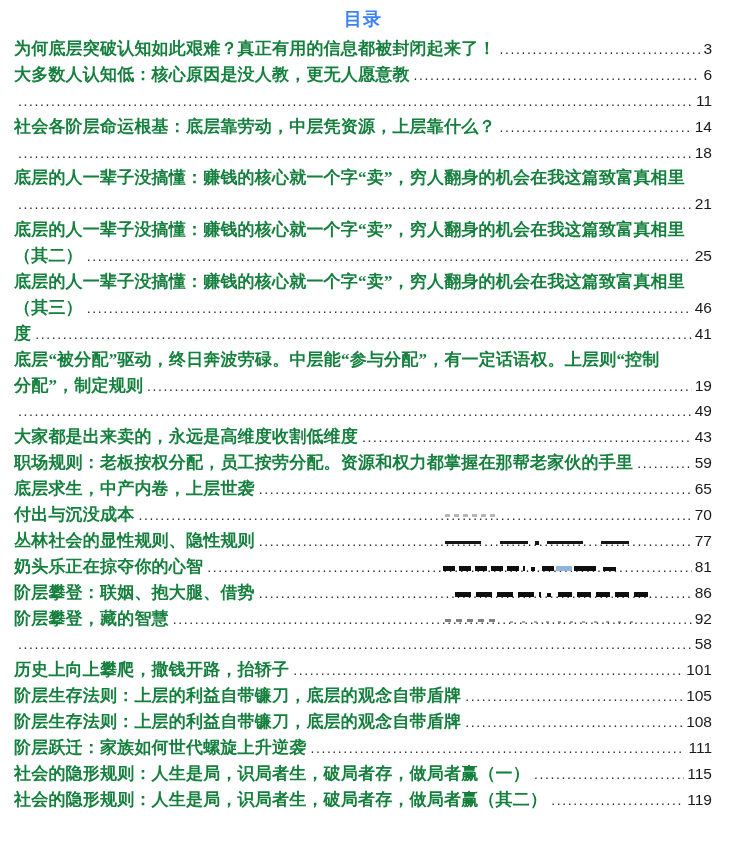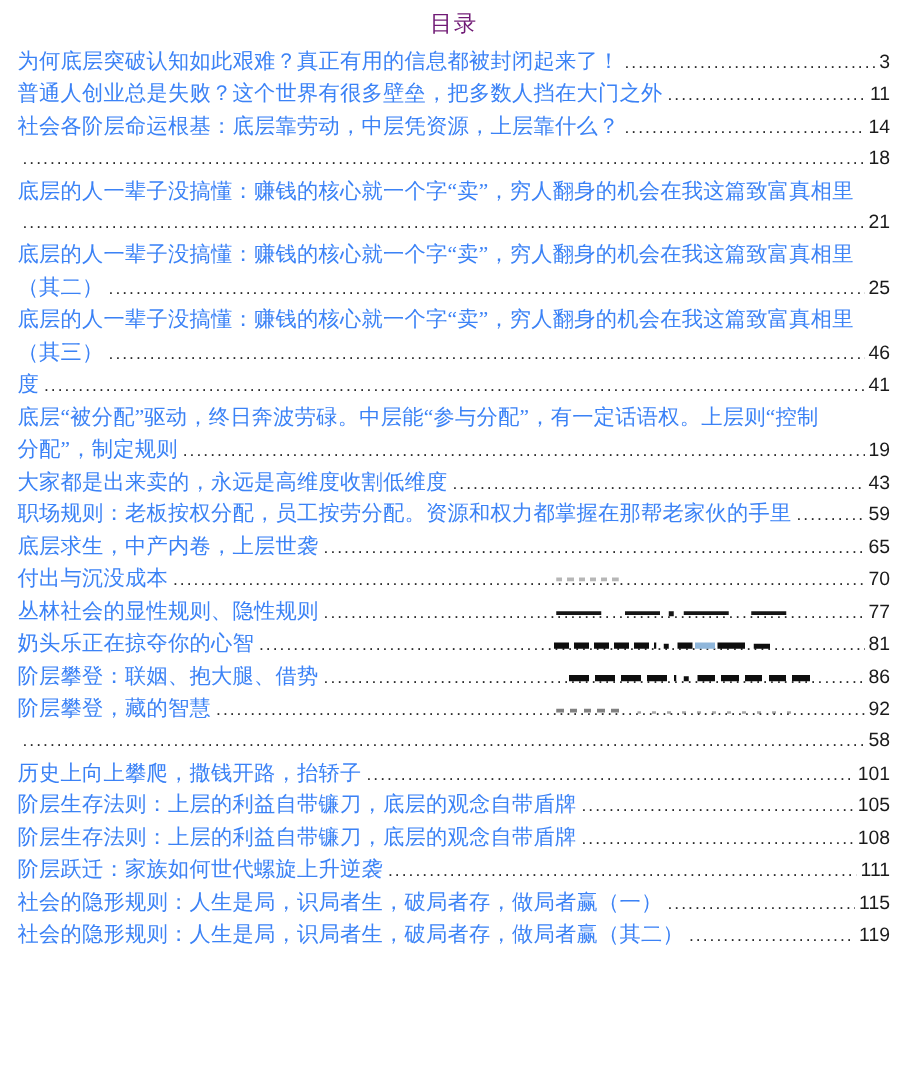--- a/index.html
+++ b/index.html
@@ -13,39 +13,40 @@
   }
   .page{
     box-sizing:border-box;
     width:736px;height:864px;
     padding:5px 24px 0 14px;
   }
   .doc-title{
     height:31px;
     line-height:28px;
     text-align:center;
-    font-weight:normal;
+    font-weight:bold;
     font-size:18px;
     letter-spacing:1px;
-    color:#701a75;
+    color:#3b82f6;
   }
   .row{
     position:relative;
     display:flex;
     align-items:baseline;
     height:25.9px;
     line-height:25.9px;
     font-size:17px;
     white-space:nowrap;
     overflow:hidden;
   }
   .entry-text{
     flex:0 0 auto;
     letter-spacing:0.2px;
-    color:#3b82f6;
+    color:#15803d;
+    font-weight:bold;
   }
   .leader{
     flex:1 1 auto;
     overflow:hidden;
     margin:0 3px 0 4px;
     font-family:"Liberation Sans","DejaVu Sans",sans-serif;
     font-size:14px;
     letter-spacing:1.6px;
     color:#2b2b2b;
     min-width:0;
@@ -105,21 +106,26 @@
 <div class="page">
   <div class="doc-title">目录</div>
   <div>
       <div class="row">
     <span class="entry-text">为何底层突破认知如此艰难？真正有用的信息都被封闭起来了！</span>
     <span class="leader"></span>
     <span class="page-num">3</span>
 
   </div>
       <div class="row">
-    <span class="entry-text">普通人创业总是失败？这个世界有很多壁垒，把多数人挡在大门之外</span>
+    <span class="entry-text">大多数人认知低：核心原因是没人教，更无人愿意教</span>
+    <span class="leader"></span>
+    <span class="page-num">6</span>
+
+  </div>
+      <div class="row">
     <span class="leader"></span>
     <span class="page-num">11</span>
 
   </div>
       <div class="row">
     <span class="entry-text">社会各阶层命运根基：底层靠劳动，中层凭资源，上层靠什么？</span>
     <span class="leader"></span>
     <span class="page-num">14</span>
 
   </div>
@@ -165,20 +171,26 @@
 
   </div>
       <div class="row">
     <span class="entry-text">底层“被分配”驱动，终日奔波劳碌。中层能“参与分配”，有一定话语权。上层则“控制</span>
 
   </div>
       <div class="row">
     <span class="entry-text">分配”，制定规则</span>
     <span class="leader"></span>
     <span class="page-num">19</span>
+
+  </div>
+      <div class="row">
+    <span class="entry-text"></span>
+    <span class="leader"></span>
+    <span class="page-num">49</span>
 
   </div>
       <div class="row">
     <span class="entry-text">大家都是出来卖的，永远是高维度收割低维度</span>
     <span class="leader"></span>
     <span class="page-num">43</span>
 
   </div>
       <div class="row">
     <span class="entry-text">职场规则：老板按权分配，员工按劳分配。资源和权力都掌握在那帮老家伙的手里</span>

